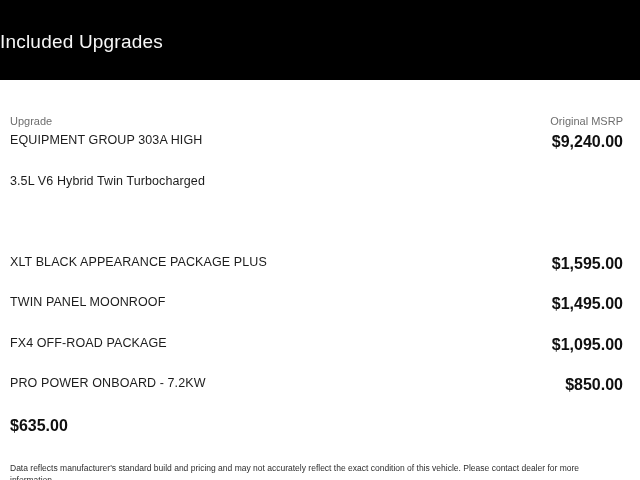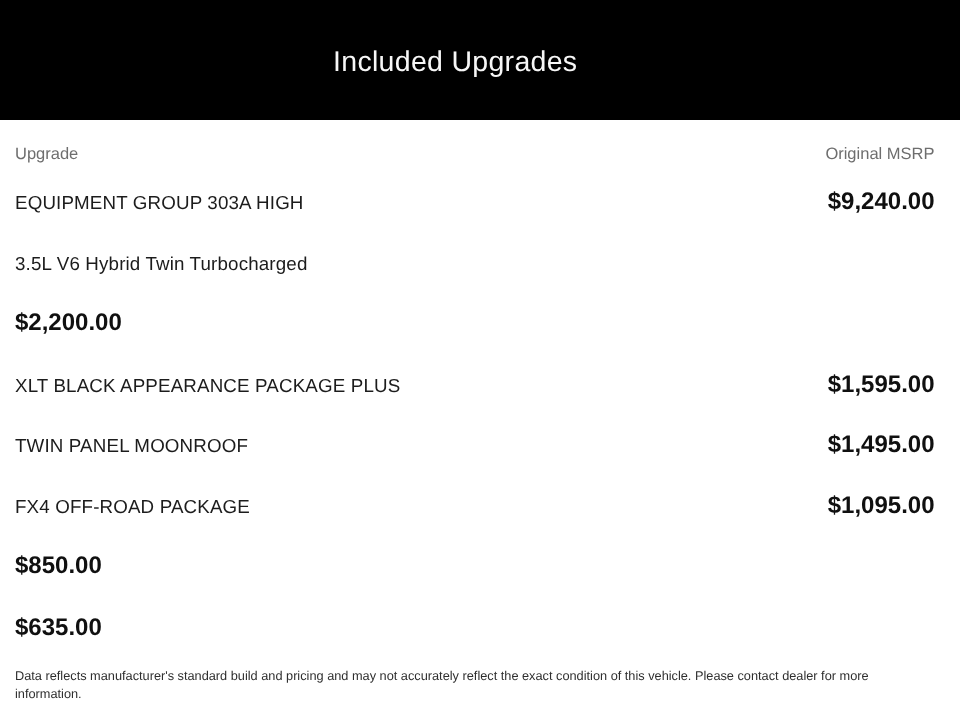--- a/index.html
+++ b/index.html
@@ -10,48 +10,48 @@
     background: #ffffff;
     font-family: "Liberation Sans", sans-serif;
     overflow: hidden;
     position: relative;
   }
   .header {
     height: 80px;
     background: #000000;
     display: flex;
     align-items: center;
-    justify-content: center;
+    justify-content: flex-start;
     padding-right: 33px;
     padding-top: 4px;
     box-sizing: border-box;
   }
   .header-title {
     color: #f7f7f7;
     font-size: 19px;
     letter-spacing: 0.2px;
   }
   .content {
     padding: 0 17px 0 10px;
   }
   .table-header {
     display: flex;
     justify-content: space-between;
     align-items: baseline;
-    padding-top: 17px;
+    padding-top: 35px;
     color: #6e6e6e;
     font-size: 11px;
     line-height: 13px;
     gap: 48px;
   }
   .rows { margin-top: 5px; }
   .row {
     height: 40.5px;
     display: flex;
-    align-items: center;
+    align-items: flex-start;
     justify-content: space-between;
   }
   .row-label {
     font-size: 12.5px;
     color: #1c1c1c;
     letter-spacing: 0.1px;
   }
   .row-price {
     font-size: 16px;
     font-weight: bold;
@@ -82,35 +82,35 @@
 
     <div class="rows">
       <div class="row">
         <span class="row-label">EQUIPMENT GROUP 303A HIGH</span>
         <span class="row-price">$9,240.00</span>
       </div>
       <div class="row">
         <span class="row-label">3.5L V6 Hybrid Twin Turbocharged</span>
       </div>
       <div class="row">
-        <span class="row-price">$2,200.00</span>
       </div>
       <div class="row">
         <span class="row-label">XLT BLACK APPEARANCE PACKAGE PLUS</span>
         <span class="row-price">$1,595.00</span>
       </div>
       <div class="row">
         <span class="row-label">TWIN PANEL MOONROOF</span>
         <span class="row-price">$1,495.00</span>
       </div>
       <div class="row">
         <span class="row-label">FX4 OFF-ROAD PACKAGE</span>
         <span class="row-price">$1,095.00</span>
       </div>
       <div class="row">
+        <span class="row-label">PRO POWER ONBOARD - 7.2KW</span>
         <span class="row-price">$850.00</span>
       </div>
       <div class="row">
         <span class="row-price">$635.00</span>
       </div>
     </div>
 
     <div class="disclaimer">Data reflects manufacturer's standard build and pricing and may not accurately reflect the exact condition of this vehicle. Please contact dealer for more information.</div>
 
   </div>

